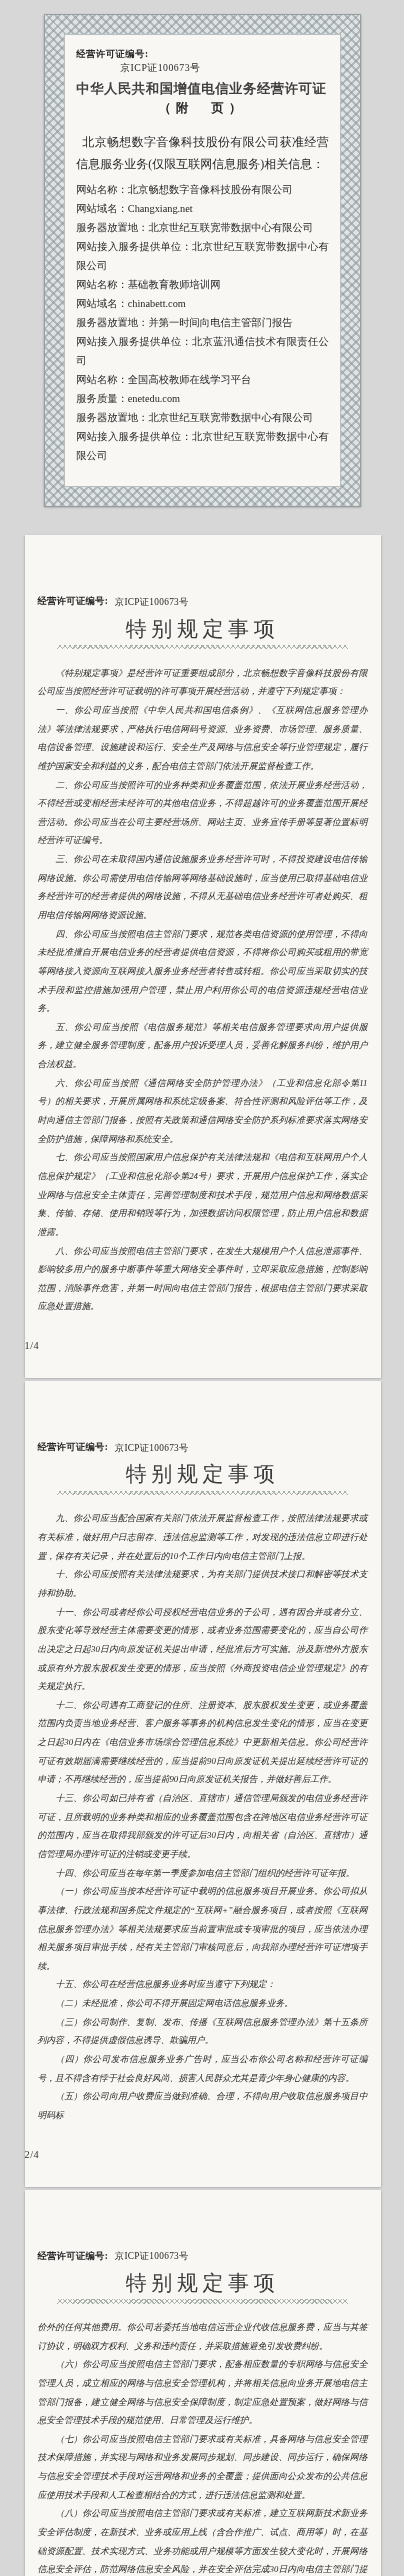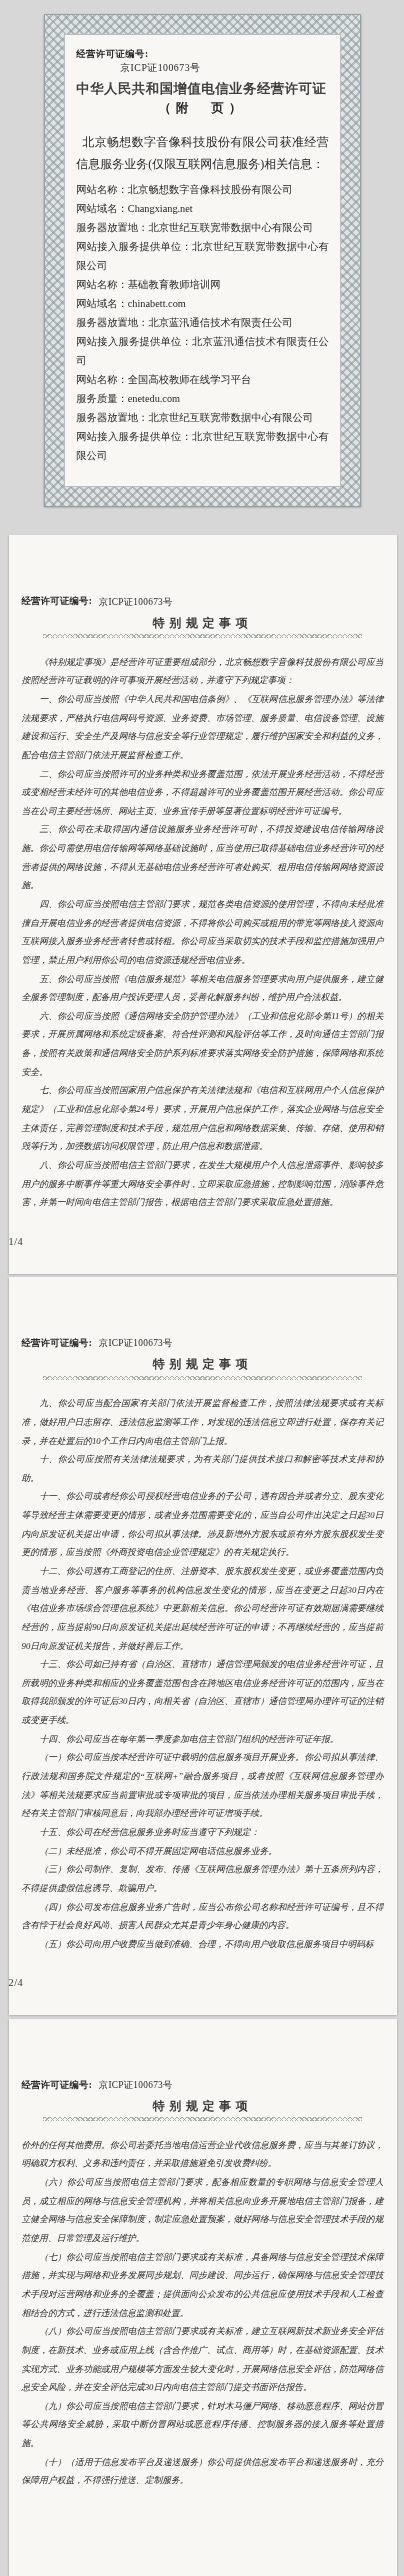--- a/index.html
+++ b/index.html
@@ -47,30 +47,30 @@
   }
   .cert-intro{
     margin:15.5px 0 4.1px;
     font-size:12px;line-height:1.8;text-align:justify;text-indent:.5em;
   }
   .cert-line{font-size:10.3px;line-height:1.85;text-align:justify;}
 
   
   .special{
     position:relative;
-    width:388px;margin:3.1px auto;
+    width:356px;margin:3.1px auto;
     min-height:569px;
     padding:0 13px 62px;
   }
   .sp-license{padding-top:60px;font-size:9.3px;letter-spacing:0.3px;}
   .sp-license-label{font-weight:600;}
   .sp-license-no{margin-left:4.1px;position:relative;top:0.5px;}
   .sp-title{
     margin:6.2px 0 0;
-    font-size:12px;font-weight:700;letter-spacing:4.6px;
+    font-size:21px;font-weight:400;letter-spacing:4.6px;
     text-align:center;color:#3b3b3b;
   }
   .zigzag{
     width:88%;height:4.1px;margin:2.6px auto 14.4px;
     background:
       repeating-linear-gradient(45deg,#9aa49c 0 1px,rgba(0,0,0,0) 1px 3.6px),
       repeating-linear-gradient(-45deg,#9aa49c 0 1px,rgba(0,0,0,0) 1px 3.6px);
     opacity:.85;
   }
   .para{
@@ -102,21 +102,21 @@
         <div class="cert-subtitle">（附　页）</div>
         <p class="cert-intro">北京畅想数字音像科技股份有限公司获准经营信息服务业务(仅限互联网信息服务)相关信息：</p>
         <div>
 
         <div class="cert-line">网站名称：北京畅想数字音像科技股份有限公司</div>
             <div class="cert-line">网站域名：Changxiang.net</div>
             <div class="cert-line">服务器放置地：北京世纪互联宽带数据中心有限公司</div>
             <div class="cert-line">网站接入服务提供单位：北京世纪互联宽带数据中心有限公司</div>
             <div class="cert-line">网站名称：基础教育教师培训网</div>
             <div class="cert-line">网站域名：chinabett.com</div>
-            <div class="cert-line">服务器放置地：北京蓝汛通信技术有限责任公司</div>
+            <div class="cert-line">服务器放置地：并第一时间向电信主管部门报告</div>
             <div class="cert-line">网站接入服务提供单位：北京蓝汛通信技术有限责任公司</div>
             <div class="cert-line">网站名称：全国高校教师在线学习平台</div>
             <div class="cert-line">服务质量：enetedu.com</div>
             <div class="cert-line">服务器放置地：北京世纪互联宽带数据中心有限公司</div>
             <div class="cert-line">网站接入服务提供单位：北京世纪互联宽带数据中心有限公司</div>
           </div>
       </div>
     </div>
   </section>
 
@@ -146,21 +146,21 @@
     <div class="sp-license">
       <span class="sp-license-label">经营许可证编号:</span>
       <span class="sp-license-no">京ICP证100673号</span>
     </div>
     <h2 class="sp-title">特别规定事项</h2>
     <div class="zigzag"></div>
     <div class="sp-body">
 
     <p class="para">九、你公司应当配合国家有关部门依法开展监督检查工作，按照法律法规要求或有关标准，做好用户日志留存、违法信息监测等工作，对发现的违法信息立即进行处置，保存有关记录，并在处置后的10个工作日内向电信主管部门上报。</p>
         <p class="para">十、你公司应按照有关法律法规要求，为有关部门提供技术接口和解密等技术支持和协助。</p>
-        <p class="para">十一、你公司或者经你公司授权经营电信业务的子公司，遇有因合并或者分立、股东变化等导致经营主体需要变更的情形，或者业务范围需要变化的，应当自公司作出决定之日起30日内向原发证机关提出申请，你公司拟从事法律。涉及新增外方股东或原有外方股东股权发生变更的情形，应当按照《外商投资电信企业管理规定》的有关规定执行。</p>
+        <p class="para">十一、你公司或者经你公司授权经营电信业务的子公司，遇有因合并或者分立、股东变化等导致经营主体需要变更的情形，或者业务范围需要变化的，应当自公司作出决定之日起30日内向原发证机关提出申请，经批准后方可实施。涉及新增外方股东或原有外方股东股权发生变更的情形，应当按照《外商投资电信企业管理规定》的有关规定执行。</p>
         <p class="para">十二、你公司遇有工商登记的住所、注册资本、股东股权发生变更，或业务覆盖范围内负责当地业务经营、客户服务等事务的机构信息发生变化的情形，应当在变更之日起30日内在《电信业务市场综合管理信息系统》中更新相关信息。你公司经营许可证有效期届满需要继续经营的，应当提前90日向原发证机关提出延续经营许可证的申请；不再继续经营的，应当提前90日向原发证机关报告，并做好善后工作。</p>
         <p class="para">十三、你公司如已持有省（自治区、直辖市）通信管理局颁发的电信业务经营许可证，且所载明的业务种类和相应的业务覆盖范围包含在跨地区电信业务经营许可证的范围内，应当在取得我部颁发的许可证后30日内，向相关省（自治区、直辖市）通信管理局办理许可证的注销或变更手续。</p>
         <p class="para">十四、你公司应当在每年第一季度参加电信主管部门组织的经营许可证年报。</p>
         <p class="para">（一）你公司应当按本经营许可证中载明的信息服务项目开展业务。你公司拟从事法律、行政法规和国务院文件规定的“互联网+”融合服务项目，或者按照《互联网信息服务管理办法》等相关法规要求应当前置审批或专项审批的项目，应当依法办理相关服务项目审批手续，经有关主管部门审核同意后，向我部办理经营许可证增项手续。</p>
         <p class="para">十五、你公司在经营信息服务业务时应当遵守下列规定：</p>
         <p class="para">（二）未经批准，你公司不得开展固定网电话信息服务业务。</p>
         <p class="para">（三）你公司制作、复制、发布、传播《互联网信息服务管理办法》第十五条所列内容，不得提供虚假信息诱导、欺骗用户。</p>
         <p class="para">（四）你公司发布信息服务业务广告时，应当公布你公司名称和经营许可证编号，且不得含有悖于社会良好风尚、损害人民群众尤其是青少年身心健康的内容。</p>
         <p class="para">（五）你公司向用户收费应当做到准确、合理，不得向用户收取信息服务项目中明码标</p>
       </div>

